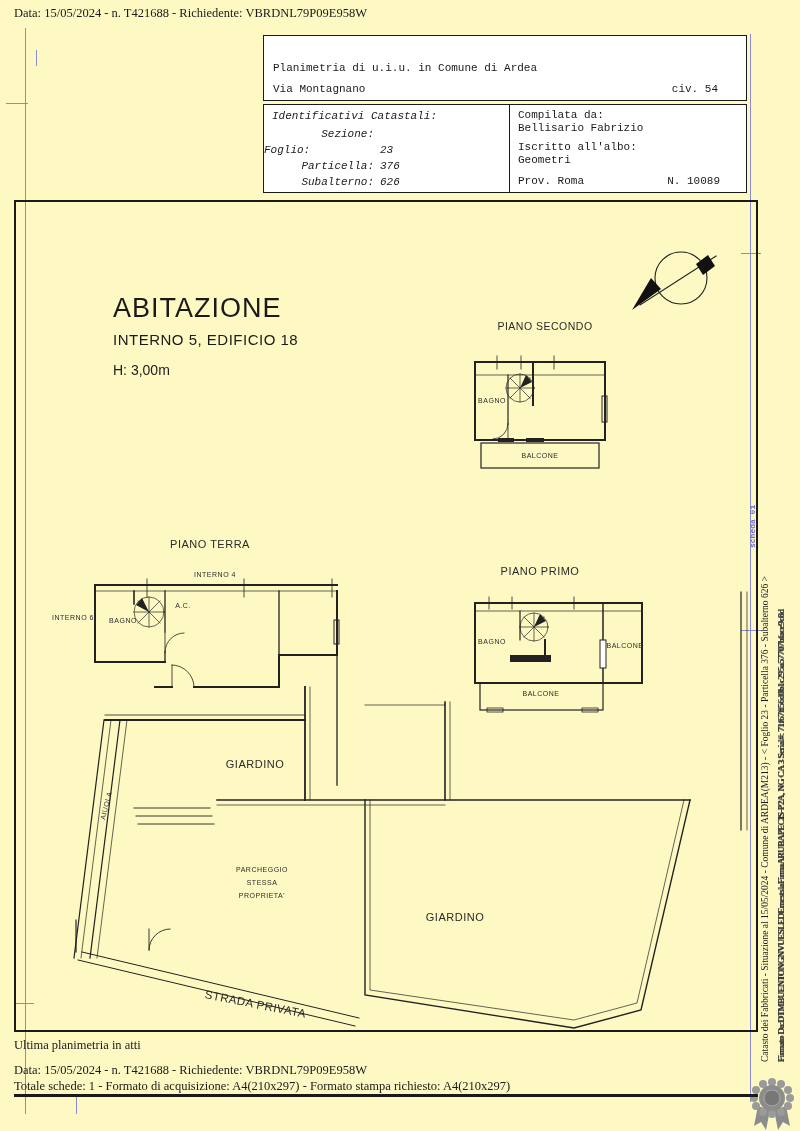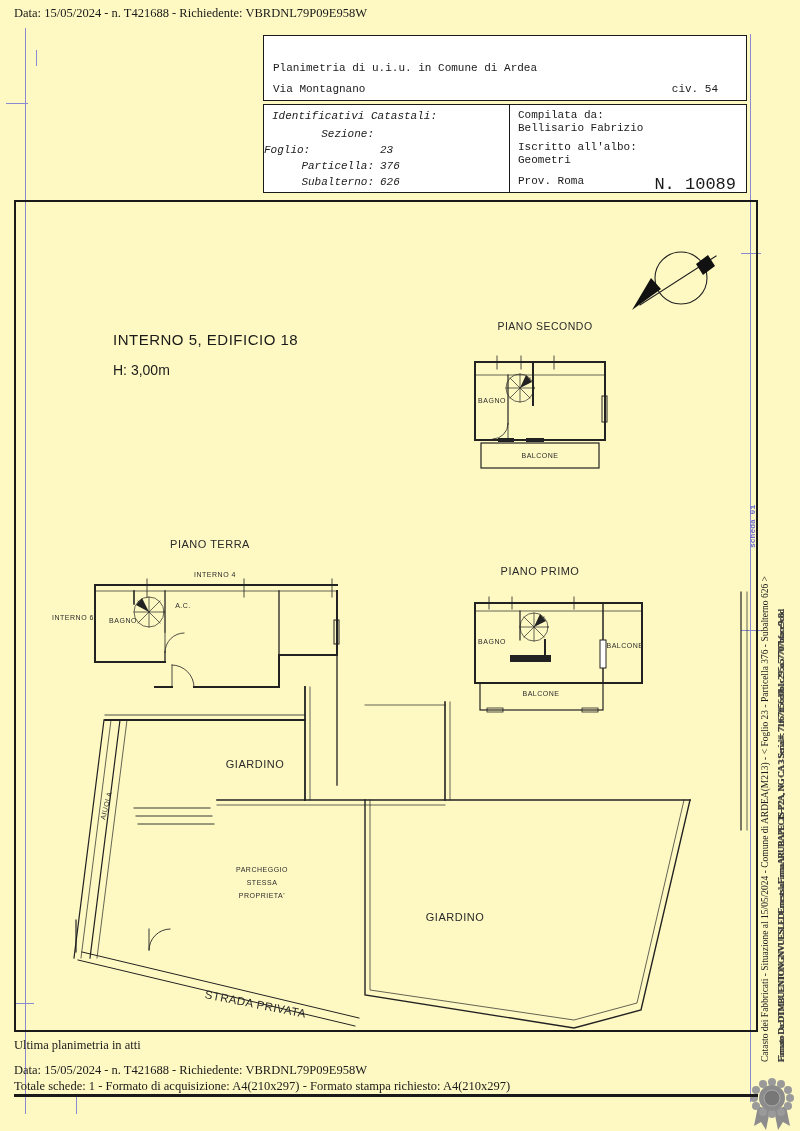--- a/index.html
+++ b/index.html
@@ -51,21 +51,21 @@
     <div class="abs mono" style="left:0;top:71px;width:110px;text-align:right;font-size:11px;">Subalterno:</div>
     <div class="abs mono" style="left:116px;top:71px;font-size:11px;">626</div>
   </div>
 
   <div class="abs box" style="left:509px;top:104px;width:238px;height:89px;">
     <div class="abs mono" style="left:8px;top:4px;font-size:11px;">Compilata da:</div>
     <div class="abs mono" style="left:8px;top:17px;font-size:11px;">Bellisario Fabrizio</div>
     <div class="abs mono" style="left:8px;top:36px;font-size:11px;">Iscritto all'albo:</div>
     <div class="abs mono" style="left:8px;top:49px;font-size:11px;">Geometri</div>
     <div class="abs mono" style="left:8px;top:70px;font-size:11px;">Prov. Roma</div>
-    <div class="abs mono" style="right:10px;top:70px;font-size:17px;">N. 10089</div>
+    <div class="abs mono" style="right:26px;top:70px;font-size:11px;">N. 10089</div>
   </div>
 
   <div class="abs" style="left:14px;top:200px;width:744px;height:832px;border:2px solid #1a1a1a;box-sizing:border-box;"></div>
 
   <svg class="abs" style="left:14px;top:200px;" width="744" height="832" viewBox="0 0 744 832">
     <g stroke="#222" fill="none" stroke-linecap="square">
 
       <g>
         <circle cx="667" cy="78" r="26" stroke-width="1.1"></circle>
         <line x1="626" y1="105" x2="702" y2="56" stroke-width="1.1"></line>
@@ -189,20 +189,21 @@
         <line x1="64" y1="760" x2="341" y2="826" stroke-width="1"></line>
         <line x1="62" y1="720" x2="62" y2="752" stroke-width="1.2"></line>
         <g stroke-width="0.9">
           <path d="M135,750 A21,21 0 0 1 156,729"></path>
             <line x1="135" y1="750" x2="135" y2="729"></line>
         </g>
       </g>
     </g>
   </svg>
 
+  <div class="abs sans" style="left:113px;top:293px;font-size:27px;letter-spacing:1px;">ABITAZIONE</div>
   <div class="abs sans" style="left:113px;top:331px;font-size:15px;letter-spacing:0.5px;">INTERNO 5, EDIFICIO 18</div>
   <div class="abs sans" style="left:113px;top:362px;font-size:14px;">H: 3,00m</div>
 
   <div class="abs plan-label ctr" style="left:475px;top:320px;width:140px;font-size:10.5px;">PIANO SECONDO</div>
   <div class="abs plan-label ctr" style="left:140px;top:538px;width:140px;font-size:11px;">PIANO TERRA</div>
   <div class="abs plan-label ctr" style="left:470px;top:565px;width:140px;font-size:11px;">PIANO PRIMO</div>
 
   <div class="abs plan-label ctr" style="left:170px;top:571px;width:90px;font-size:7px;">INTERNO 4</div>
   <div class="abs plan-label ctr" style="left:38px;top:614px;width:70px;font-size:7px;">INTERNO 6</div>
   <div class="abs plan-label ctr" style="left:100px;top:617px;width:46px;font-size:7px;">BAGNO</div>

